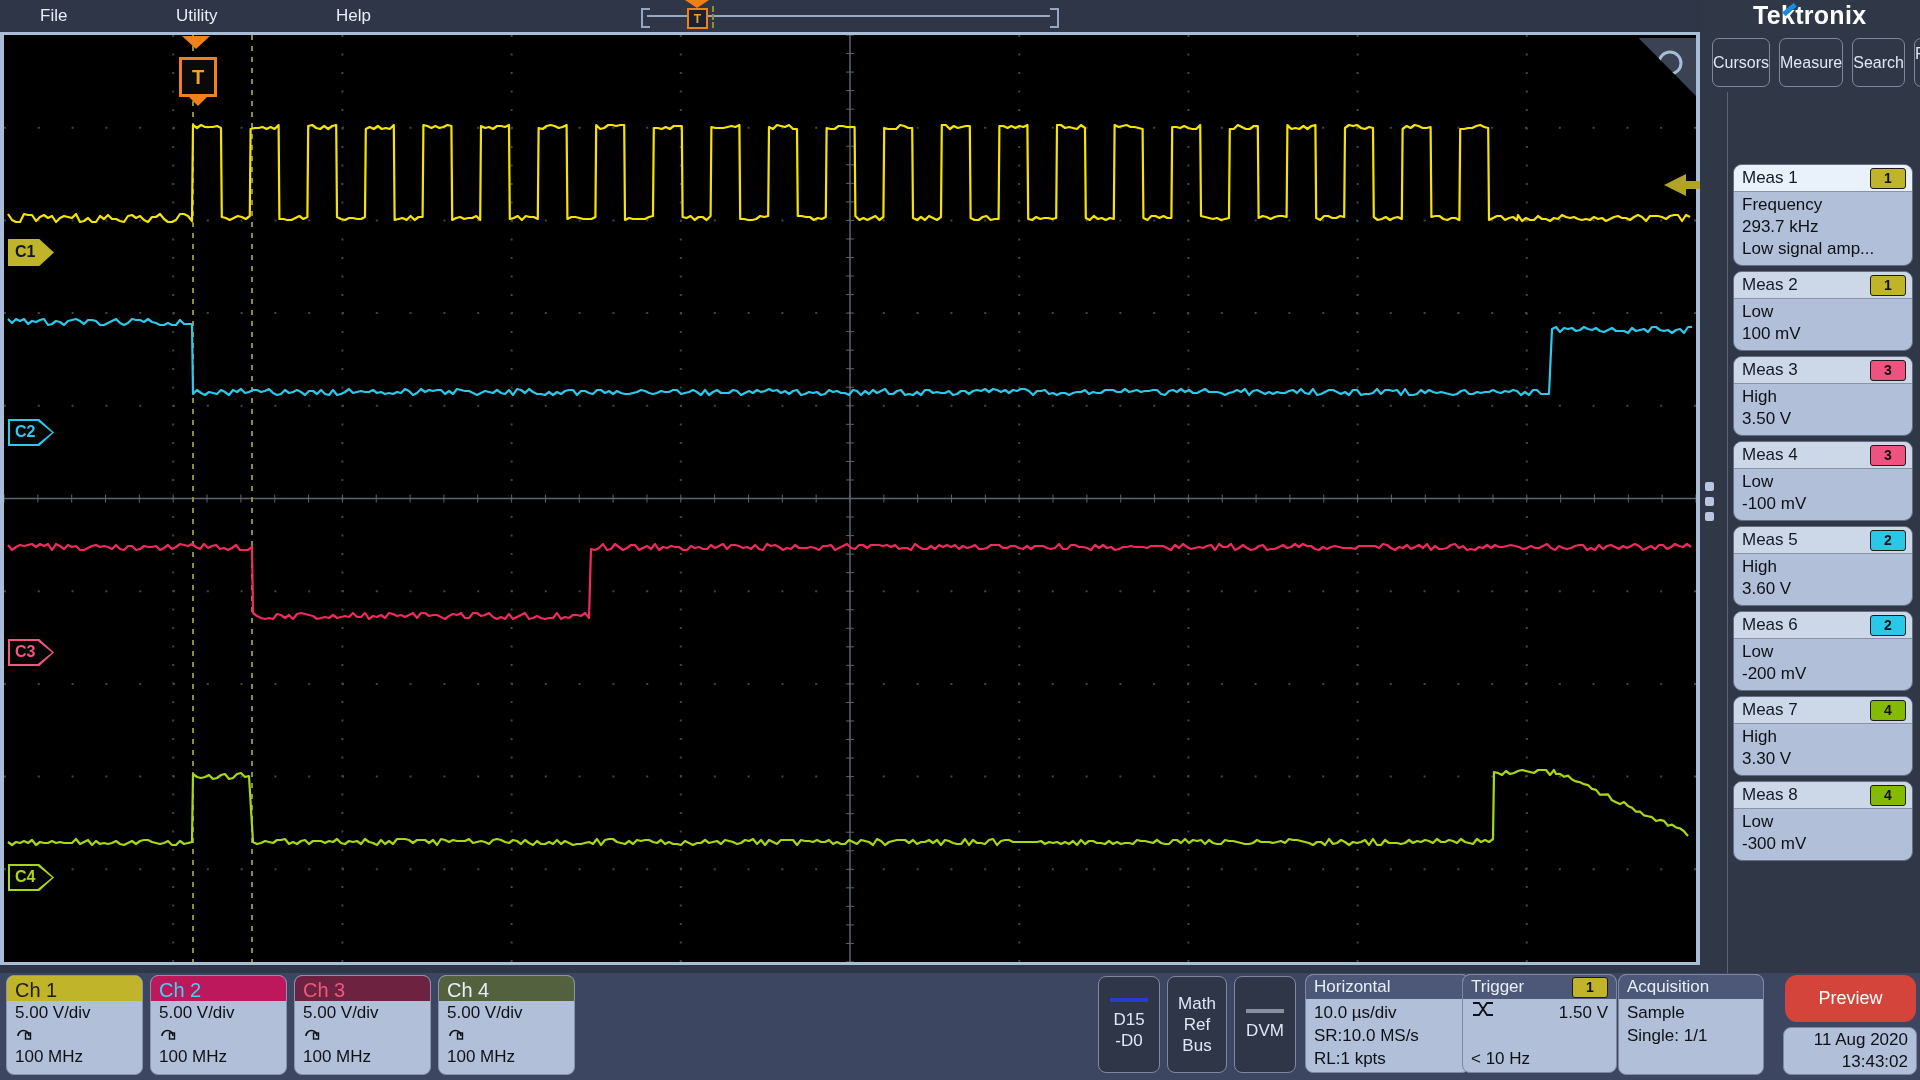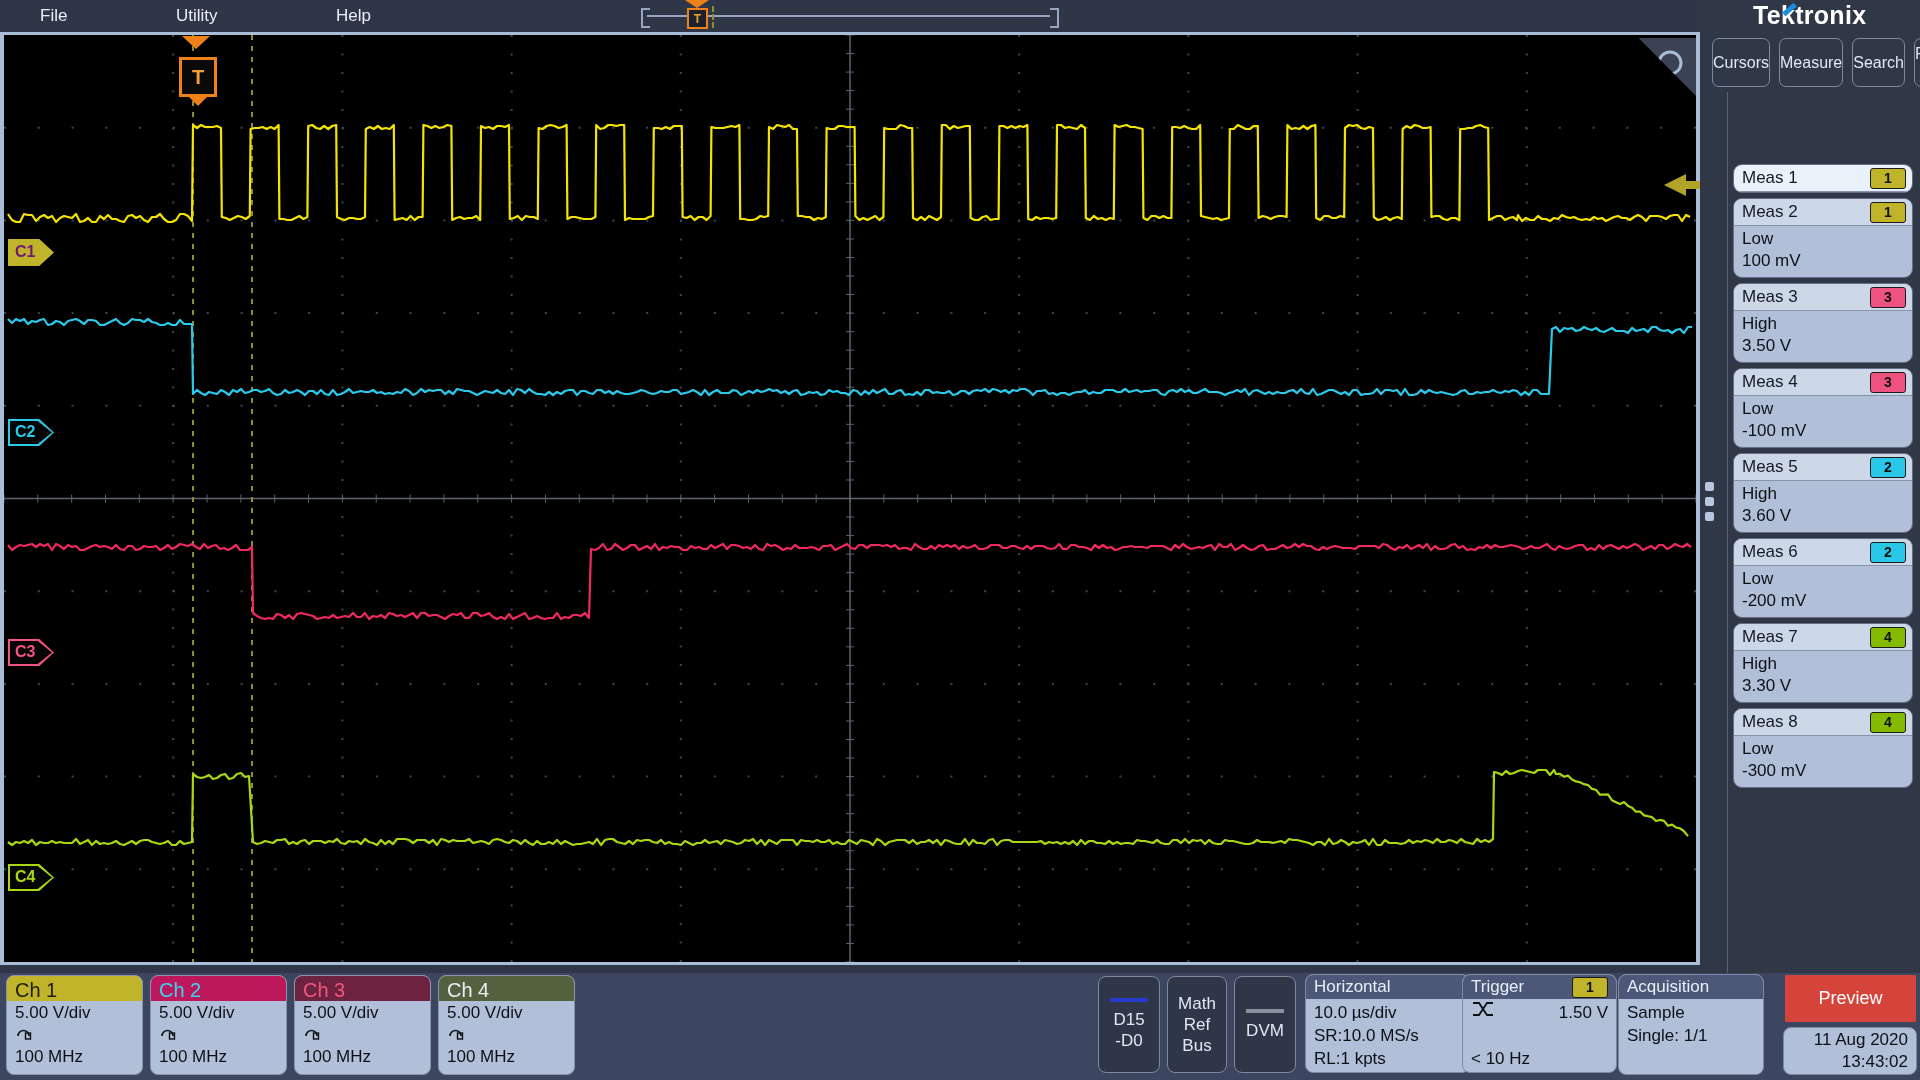--- a/index.html
+++ b/index.html
@@ -76,21 +76,21 @@
      justify-content:center;font-size:17px;line-height:21px;box-sizing:border-box;}
   .accent-line{width:38px;height:4px;margin-bottom:7px;}
   .panel{position:absolute;top:974px;border:1px solid #7e89a0;border-radius:8px;overflow:hidden;
      background:#b2bfd8;box-sizing:border-box;}
   .panel-head{background:#4d5878;color:#e8eef8;font-size:17px;padding:2px 8px;height:24px;
      display:flex;justify-content:space-between;align-items:center;box-sizing:border-box;}
   .panel-body{padding:2px 8px 4px;font-size:17px;color:#0d1117;line-height:23px;}
   .trig-row{display:flex;justify-content:space-between;align-items:flex-start;}
   .trig-freq{margin-top:23px;}
   .preview{position:absolute;left:1785px;top:975px;width:131px;height:47px;background:#d5443a;
-     color:#fff;border-radius:1px;font-size:18px;display:flex;align-items:center;justify-content:center;}
+     color:#fff;border-radius:12px;font-size:18px;display:flex;align-items:center;justify-content:center;}
   .datetime{position:absolute;left:1783px;top:1027px;width:134px;height:48px;background:#b2bfd8;
      border:1px solid #7e89a0;border-radius:8px;color:#0d1117;font-size:17px;line-height:22px;
      display:flex;flex-direction:column;align-items:flex-end;justify-content:center;
      padding-right:8px;box-sizing:border-box;}
 </style>
 </head>
 <body>
 
 <div id="root">
 
@@ -231,21 +231,21 @@
         <line x1="189" y1="0" x2="189" y2="927" stroke="#8f8f2e" stroke-width="2" stroke-dasharray="5 6"></line>
         <line x1="248" y1="0" x2="248" y2="927" stroke="#8f8f2e" stroke-width="2" stroke-dasharray="5 6"></line>
         <polyline points="4,179 8,185 12,187 16,187 20,179 24,180 28,180 32,186 36,182 40,180 44,183 48,181 52,187 56,183 60,181 64,182 68,183 72,179 76,187 80,186 84,183 88,187 92,187 96,181 100,184 104,180 108,184 112,184 116,186 120,187 124,181 128,180 132,183 136,181 140,185 144,187 148,182 152,182 156,179 160,184 164,187 168,187 172,185 176,179 180,179 184,181 188,186 189,90 193,93 197,90 201,92 205,92 209,92 213,91 217,93 217.8,182 221.8,183 225.8,185 229.8,183 233.8,181 237.8,182 241.8,184 245.8,181 246.6,94 250.6,93 254.60000000000002,93 258.6,92 262.6,94 266.6,92 270.6,94 274.6,90 275.4,184 279.4,184 283.4,185 287.4,185 291.4,183 295.4,181 299.4,184 303.4,182 304.2,91 308.2,90 312.2,93 316.2,94 320.2,91 324.2,94 328.2,91 332.2,90 333,182 337,184 341,185 345,183 349,183 353,184 357,184 361,182 361.8,94 365.8,92 369.8,94 373.8,91 377.8,94 381.8,93 385.8,94 389.8,90 390.6,185 394.6,184 398.6,183 402.6,185 406.6,181 410.6,185 414.6,182 418.6,182 419.40000000000003,90 423.40000000000003,91 427.40000000000003,93 431.40000000000003,91 435.40000000000003,93 439.40000000000003,92 443.40000000000003,90 447.40000000000003,91 448.20000000000005,185 452.20000000000005,183 456.20000000000005,182 460.20000000000005,184 464.20000000000005,183 468.20000000000005,183 472.20000000000005,181 476.20000000000005,185 477.00000000000006,91 481.00000000000006,93 485.00000000000006,92 489.00000000000006,94 493.00000000000006,91 497.00000000000006,91 501.00000000000006,92 505.00000000000006,90 505.80000000000007,184 509.80000000000007,183 513.8000000000001,181 517.8000000000001,185 521.8000000000001,181 525.8000000000001,182 529.8000000000001,182 533.8000000000001,184 534.6,93 538.6,94 542.6,91 546.6,90 550.6,91 554.6,93 558.6,92 562.6,90 563.4,184 567.4,182 571.4,182 575.4,183 579.4,184 583.4,184 587.4,184 591.4,182 592.2,90 596.2,94 600.2,93 604.2,90 608.2,90 612.2,91 616.2,90 620.2,90 621,185 625,183 629,184 633,184 637,184 641,184 645,182 649,181 649.8000000000001,93 653.8000000000001,93 657.8000000000001,94 661.8000000000001,92 665.8000000000001,94 669.8000000000001,91 673.8000000000001,91 677.8000000000001,91 678.6,182 682.6,183 686.6,181 690.6,185 694.6,182 698.6,182 702.6,185 706.6,181 707.4000000000001,92 711.4000000000001,93 715.4000000000001,93 719.4000000000001,93 723.4000000000001,92 727.4000000000001,91 731.4000000000001,92 735.4000000000001,90 736.2,184 740.2,184 744.2,185 748.2,185 752.2,184 756.2,181 760.2,182 764.2,181 765.0000000000001,92 769.0000000000001,94 773.0000000000001,90 777.0000000000001,91 781.0000000000001,92 785.0000000000001,90 789.0000000000001,94 793.0000000000001,94 793.8000000000001,181 797.8000000000001,181 801.8000000000001,182 805.8000000000001,182 809.8000000000001,185 813.8000000000001,183 817.8000000000001,184 821.8000000000001,182 822.6000000000001,93 826.6000000000001,94 830.6000000000001,94 834.6000000000001,91 838.6000000000001,91 842.6000000000001,92 846.6000000000001,92 850.6000000000001,92 851.4000000000001,181 855.4000000000001,185 859.4000000000001,183 863.4000000000001,185 867.4000000000001,183 871.4000000000001,181 875.4000000000001,185 879.4000000000001,182 880.2000000000002,93 884.2000000000002,94 888.2000000000002,94 892.2000000000002,94 896.2000000000002,90 900.2000000000002,91 904.2000000000002,93 908.2000000000002,93 909.0000000000001,183 913.0000000000001,185 917.0000000000001,182 921.0000000000001,185 925.0000000000001,181 929.0000000000001,183 933.0000000000001,185 937.0000000000001,182 937.8000000000002,90 941.8000000000002,90 945.8000000000002,94 949.8000000000002,91 953.8000000000002,93 957.8000000000002,92 961.8000000000002,91 965.8000000000002,91 966.6000000000001,183 970.6000000000001,185 974.6000000000001,185 978.6000000000001,182 982.6000000000001,181 986.6000000000001,185 990.6000000000001,184 994.6000000000001,184 995.4000000000002,91 999.4000000000002,91 1003.4000000000002,93 1007.4000000000002,91 1011.4000000000002,93 1015.4000000000002,91 1019.4000000000002,92 1023.4000000000001,90 1024.2000000000003,184 1028.2000000000003,185 1032.2000000000003,182 1036.2000000000003,184 1040.2000000000003,183 1044.2000000000003,183 1048.2000000000003,184 1052.2000000000003,183 1053.0000000000002,90 1057.0000000000002,90 1061.0000000000002,93 1065.0000000000002,92 1069.0000000000002,93 1073.0000000000002,94 1077.0000000000002,90 1081.0000000000002,93 1081.8000000000002,183 1085.8000000000002,185 1089.8000000000002,181 1093.8000000000002,184 1097.8000000000002,183 1101.8000000000002,185 1105.8000000000002,183 1109.8000000000002,184 1110.6000000000001,90 1114.6000000000001,92 1118.6000000000001,91 1122.6000000000001,90 1126.6000000000001,92 1130.6000000000001,92 1134.6000000000001,93 1138.6000000000001,94 1139.4,183 1143.4,185 1147.4,181 1151.4,181 1155.4,183 1159.4,181 1163.4,183 1167.4,183 1168.2,92 1172.2,92 1176.2,93 1180.2,91 1184.2,93 1188.2,94 1192.2,94 1196.2,90 1197,181 1201,182 1205,183 1209,184 1213,183 1217,185 1221,184 1225,183 1225.8,94 1229.8,94 1233.8,90 1237.8,92 1241.8,94 1245.8,94 1249.8,91 1253.8,91 1254.6,183 1258.6,181 1262.6,182 1266.6,184 1270.6,182 1274.6,181 1278.6,181 1282.6,182 1283.3999999999999,90 1287.3999999999999,94 1291.3999999999999,93 1295.3999999999999,94 1299.3999999999999,91 1303.3999999999999,94 1307.3999999999999,91 1311.3999999999999,90 1312.1999999999998,183 1316.1999999999998,185 1320.1999999999998,181 1324.1999999999998,181 1328.1999999999998,183 1332.1999999999998,183 1336.1999999999998,181 1340.1999999999998,182 1340.9999999999998,93 1344.9999999999998,90 1348.9999999999998,91 1352.9999999999998,90 1356.9999999999998,93 1360.9999999999998,94 1364.9999999999998,92 1368.9999999999998,93 1369.7999999999997,182 1373.7999999999997,185 1377.7999999999997,184 1381.7999999999997,182 1385.7999999999997,185 1389.7999999999997,183 1393.7999999999997,182 1397.7999999999997,184 1398.5999999999997,94 1402.5999999999997,91 1406.5999999999997,93 1410.5999999999997,90 1414.5999999999997,91 1418.5999999999997,93 1422.5999999999997,93 1426.5999999999997,92 1427.3999999999996,182 1431.3999999999996,181 1435.3999999999996,181 1439.3999999999996,184 1443.3999999999996,185 1447.3999999999996,183 1451.3999999999996,183 1455.3999999999996,185 1456.1999999999996,94 1460.1999999999996,94 1464.1999999999996,93 1468.1999999999996,93 1472.1999999999996,91 1476.1999999999996,90 1480.1999999999996,92 1484.1999999999996,93 1484.9999999999995,185 1488.9999999999995,183 1492.9999999999995,181 1496.9999999999995,181 1500.9999999999995,185 1504.9999999999995,183 1508.9999999999995,182 1512.9999999999995,185 1514,180 1518,186 1522,183 1526,185 1530,185 1534,181 1538,184 1542,184 1546,186 1550,183 1554,184 1558,180 1562,182 1566,183 1570,182 1574,184 1578,185 1582,184 1586,185 1590,182 1594,184 1598,183 1602,186 1606,184 1610,182 1614,181 1618,183 1622,183 1626,185 1630,182 1634,180 1638,182 1642,186 1646,181 1650,181 1654,181 1658,182 1662,184 1666,181 1670,180 1674,180 1678,186 1682,180 1686,182" fill="none" stroke="#f5e400" stroke-width="2.2" stroke-linejoin="round"></polyline>
         <polyline points="4,284 8,288 12,284 16,286 20,284 24,289 28,286 32,287 36,285 40,284 44,290 48,289 52,286 56,287 60,290 64,286 68,285 72,284 76,286 80,289 84,285 88,285 92,286 96,290 100,290 104,288 108,286 112,284 116,288 120,290 124,288 128,284 132,285 136,285 140,287 144,284 148,287 152,288 156,290 160,290 164,288 168,290 172,290 176,285 180,289 184,289 188,289 189,359 193,355 197,358 201,360 205,357 209,358 213,359 217,355 221,357 225,360 229,355 233,357 237,354 241,358 245,357 249,355 253,355 257,357 261,356 265,354 269,358 273,360 277,359 281,355 285,358 289,357 293,355 297,357 301,360 305,356 309,356 313,359 317,355 321,359 325,360 329,355 333,360 337,359 341,357 345,354 349,358 353,357 357,356 361,357 365,357 369,355 373,358 377,357 381,359 385,358 389,359 393,357 397,358 401,354 405,356 409,360 413,358 417,354 421,357 425,355 429,356 433,355 437,355 441,359 445,356 449,359 453,354 457,355 461,356 465,356 469,358 473,360 477,358 481,356 485,357 489,358 493,355 497,358 501,359 505,355 509,360 513,354 517,355 521,358 525,354 529,357 533,359 537,359 541,360 545,357 549,360 553,357 557,359 561,356 565,355 569,355 573,360 577,356 581,356 585,358 589,359 593,355 597,355 601,358 605,356 609,359 613,356 617,358 621,359 625,359 629,358 633,357 637,355 641,356 645,358 649,359 653,358 657,356 661,357 665,357 669,355 673,355 677,359 681,358 685,357 689,355 693,357 697,360 701,355 705,360 709,357 713,355 717,358 721,358 725,358 729,355 733,356 737,360 741,358 745,356 749,358 753,355 757,357 761,356 765,354 769,356 773,355 777,358 781,356 785,359 789,356 793,355 797,360 801,359 805,357 809,358 813,357 817,360 821,359 825,355 829,357 833,356 837,358 841,358 845,360 849,355 853,356 857,360 861,356 865,359 869,355 873,358 877,356 881,354 885,359 889,359 893,356 897,355 901,360 905,359 909,360 913,357 917,360 921,355 925,355 929,358 933,357 937,358 941,358 945,356 949,360 953,359 957,356 961,356 965,359 969,356 973,355 977,356 981,354 985,357 989,354 993,355 997,357 1001,355 1005,358 1009,355 1013,356 1017,354 1021,354 1025,356 1029,360 1033,356 1037,356 1041,355 1045,359 1049,358 1053,360 1057,358 1061,358 1065,360 1069,358 1073,357 1077,357 1081,355 1085,359 1089,357 1093,358 1097,358 1101,355 1105,355 1109,355 1113,357 1117,357 1121,354 1125,357 1129,356 1133,355 1137,357 1141,356 1145,356 1149,355 1153,355 1157,359 1161,360 1165,356 1169,355 1173,357 1177,354 1181,357 1185,355 1189,358 1193,358 1197,356 1201,354 1205,357 1209,357 1213,357 1217,358 1221,360 1225,358 1229,357 1233,355 1237,357 1241,354 1245,360 1249,356 1253,355 1257,357 1261,359 1265,357 1269,359 1273,357 1277,358 1281,358 1285,356 1289,355 1293,358 1297,354 1301,358 1305,359 1309,354 1313,360 1317,359 1321,357 1325,355 1329,355 1333,357 1337,359 1341,357 1345,360 1349,355 1353,355 1357,360 1361,359 1365,359 1369,358 1373,354 1377,359 1381,355 1385,355 1389,356 1393,355 1397,360 1401,354 1405,360 1409,360 1413,359 1417,355 1421,358 1425,355 1429,357 1433,358 1437,357 1441,358 1445,359 1449,360 1453,359 1457,356 1461,355 1465,359 1469,359 1473,357 1477,358 1481,357 1485,357 1489,355 1493,357 1497,358 1501,356 1505,357 1509,355 1513,356 1517,360 1521,357 1525,360 1529,355 1533,355 1537,359 1541,359 1545,359 1548,294 1552,292 1556,297 1560,293 1564,294 1568,293 1572,296 1576,295 1580,292 1584,294 1588,295 1592,293 1596,296 1600,297 1604,295 1608,293 1612,296 1616,296 1620,296 1624,298 1628,293 1632,296 1636,295 1640,294 1644,297 1648,292 1652,292 1656,295 1660,296 1664,295 1668,298 1672,295 1676,294 1680,298 1684,292 1688,292" fill="none" stroke="#2bc9ea" stroke-width="2.2" stroke-linejoin="round"></polyline>
         <polyline points="4,510 8,515 12,512 16,510 20,511 24,510 28,509 32,512 36,509 40,511 44,509 48,515 52,509 56,511 60,514 64,510 68,512 72,511 76,515 80,515 84,513 88,511 92,510 96,512 100,511 104,512 108,514 112,510 116,514 120,515 124,511 128,511 132,515 136,514 140,511 144,512 148,512 152,511 156,515 160,513 164,510 168,514 172,512 176,509 180,510 184,511 188,509 192,512 196,514 200,509 204,513 208,511 212,510 216,514 220,513 224,515 228,513 232,510 236,515 240,515 244,515 248,512 249,578 253,581 257,583 261,584 265,583 269,584 273,579 277,580 281,583 285,580 289,584 293,579 297,578 301,579 305,580 309,581 313,584 317,583 321,582 325,583 329,580 333,583 337,582 341,581 345,582 349,578 353,582 357,582 361,578 365,584 369,581 373,582 377,580 381,583 385,578 389,579 393,581 397,580 401,582 405,580 409,578 413,583 417,578 421,578 425,581 429,580 433,580 437,582 441,584 445,581 449,579 453,580 457,578 461,583 465,583 469,578 473,578 477,581 481,580 485,578 489,582 493,584 497,582 501,584 505,579 509,584 513,582 517,580 521,578 525,584 529,583 533,581 537,583 541,584 545,583 549,583 553,578 557,584 561,582 565,583 569,580 573,580 577,581 581,578 585,583 587,514 591,515 595,513 599,509 603,515 607,514 611,509 615,512 619,515 623,513 627,510 631,510 635,515 639,513 643,511 647,514 651,509 655,515 659,512 663,513 667,511 671,512 675,512 679,515 683,515 687,511 691,513 695,512 699,514 703,514 707,510 711,513 715,511 719,509 723,514 727,510 731,510 735,511 739,513 743,512 747,514 751,510 755,514 759,515 763,509 767,511 771,510 775,512 779,515 783,513 787,514 791,510 795,513 799,513 803,513 807,512 811,513 815,515 819,511 823,511 827,510 831,515 835,513 839,511 843,509 847,513 851,514 855,510 859,510 863,513 867,510 871,510 875,510 879,511 883,510 887,512 891,510 895,514 899,513 903,513 907,515 911,509 915,512 919,514 923,514 927,511 931,514 935,510 939,512 943,510 947,512 951,510 955,514 959,511 963,513 967,512 971,510 975,514 979,514 983,513 987,510 991,510 995,510 999,513 1003,513 1007,511 1011,511 1015,513 1019,514 1023,511 1027,514 1031,511 1035,511 1039,511 1043,513 1047,514 1051,513 1055,509 1059,514 1063,514 1067,510 1071,510 1075,512 1079,512 1083,513 1087,515 1091,510 1095,513 1099,510 1103,513 1107,512 1111,515 1115,514 1119,512 1123,512 1127,511 1131,512 1135,512 1139,512 1143,513 1147,511 1151,511 1155,511 1159,511 1163,513 1167,515 1171,510 1175,513 1179,509 1183,512 1187,514 1191,513 1195,512 1199,513 1203,511 1207,510 1211,515 1215,509 1219,512 1223,512 1227,509 1231,515 1235,513 1239,510 1243,513 1247,515 1251,514 1255,511 1259,510 1263,515 1267,514 1271,514 1275,512 1279,510 1283,513 1287,512 1291,509 1295,512 1299,509 1303,511 1307,511 1311,514 1315,515 1319,512 1323,514 1327,512 1331,511 1335,512 1339,513 1343,513 1347,513 1351,514 1355,511 1359,511 1363,511 1367,511 1371,511 1375,513 1379,509 1383,510 1387,513 1391,515 1395,512 1399,513 1403,510 1407,514 1411,512 1415,510 1419,513 1423,509 1427,515 1431,511 1435,514 1439,514 1443,513 1447,510 1451,509 1455,513 1459,511 1463,515 1467,514 1471,515 1475,512 1479,513 1483,510 1487,513 1491,510 1495,512 1499,512 1503,511 1507,510 1511,511 1515,512 1519,514 1523,513 1527,511 1531,513 1535,513 1539,511 1543,509 1547,513 1551,515 1555,511 1559,513 1563,514 1567,513 1571,511 1575,510 1579,510 1583,515 1587,513 1591,515 1595,510 1599,514 1603,511 1607,510 1611,512 1615,514 1619,511 1623,513 1627,511 1631,509 1635,511 1639,515 1643,513 1647,511 1651,514 1655,510 1659,510 1663,514 1667,512 1671,509 1675,511 1679,512 1683,509 1687,512" fill="none" stroke="#f02a5e" stroke-width="2.2" stroke-linejoin="round"></polyline>
         <polyline points="4,807 8,810 12,807 16,808 20,806 24,808 28,805 32,810 36,807 40,808 44,808 48,806 52,808 56,807 60,808 64,808 68,808 72,804 76,809 80,807 84,805 88,810 92,806 96,809 100,808 104,809 108,808 112,806 116,809 120,810 124,808 128,806 132,809 136,806 140,805 144,805 148,807 152,808 156,809 160,808 164,806 168,810 172,810 176,806 180,809 184,808 188,807 189,739 193,742 197,743 201,742 205,740 209,744 213,743 217,740 221,739 225,744 229,743 233,739 237,738 241,742 245,741 249,807 253,809 257,808 261,806 265,807 269,808 273,805 277,805 281,804 285,809 289,807 293,809 297,806 301,805 305,809 309,806 313,806 317,806 321,808 325,806 329,807 333,804 337,808 341,809 345,806 349,807 353,806 357,809 361,804 365,807 369,808 373,810 377,805 381,809 385,806 389,809 393,804 397,804 401,804 405,805 409,808 413,805 417,805 421,805 425,808 429,805 433,810 437,804 441,805 445,807 449,805 453,806 457,806 461,806 465,804 469,808 473,807 477,806 481,807 485,809 489,805 493,804 497,805 501,807 505,808 509,805 513,806 517,809 521,805 525,808 529,810 533,806 537,809 541,809 545,807 549,809 553,805 557,809 561,806 565,808 569,810 573,809 577,809 581,808 585,807 589,809 593,804 597,810 601,805 605,804 609,804 613,807 617,808 621,809 625,806 629,809 633,805 637,806 641,805 645,805 649,807 653,808 657,805 661,809 665,807 669,809 673,809 677,810 681,806 685,808 689,810 693,808 697,808 701,805 705,808 709,807 713,806 717,809 721,805 725,806 729,807 733,809 737,808 741,805 745,806 749,804 753,809 757,805 761,810 765,805 769,807 773,809 777,805 781,805 785,805 789,805 793,810 797,805 801,806 805,806 809,807 813,805 817,807 821,807 825,805 829,809 833,807 837,809 841,809 845,805 849,807 853,809 857,805 861,806 865,807 869,810 873,804 877,806 881,810 885,807 889,806 893,805 897,805 901,805 905,808 909,805 913,809 917,807 921,807 925,805 929,808 933,805 937,810 941,805 945,806 949,808 953,809 957,809 961,804 965,810 969,805 973,808 977,808 981,809 985,805 989,804 993,810 997,806 1001,805 1005,805 1009,807 1013,807 1017,807 1021,807 1025,807 1029,807 1033,807 1037,806 1041,809 1045,807 1049,808 1053,807 1057,809 1061,807 1065,809 1069,806 1073,810 1077,805 1081,809 1085,806 1089,806 1093,808 1097,808 1101,809 1105,806 1109,809 1113,807 1117,809 1121,808 1125,808 1129,809 1133,805 1137,806 1141,806 1145,807 1149,808 1153,805 1157,808 1161,809 1165,809 1169,805 1173,805 1177,808 1181,804 1185,808 1189,805 1193,806 1197,805 1201,809 1205,805 1209,808 1213,809 1217,809 1221,805 1225,806 1229,806 1233,807 1237,808 1241,809 1245,809 1249,808 1253,805 1257,807 1261,807 1265,807 1269,808 1273,807 1277,806 1281,808 1285,804 1289,805 1293,805 1297,806 1301,807 1305,808 1309,810 1313,807 1317,807 1321,810 1325,804 1329,809 1333,808 1337,805 1341,807 1345,810 1349,807 1353,808 1357,807 1361,805 1365,810 1369,804 1373,810 1377,810 1381,805 1385,808 1389,808 1393,808 1397,809 1401,808 1405,805 1409,808 1413,806 1417,807 1421,805 1425,806 1429,808 1433,804 1437,807 1441,807 1445,805 1449,806 1453,808 1457,804 1461,807 1465,808 1469,809 1473,804 1477,807 1481,805 1485,807 1489,804 1490,737 1494,738 1498,740 1502,736 1506,739 1510,738 1514,736 1518,735 1522,736 1526,737 1530,738 1534,735 1538,735 1542,735 1546,740 1550,735 1552,739 1556,738.8823529411765 1560,741.7647058823529 1564,740.6470588235294 1568,744.5294117647059 1572,746.4117647058823 1576,747.2941176470588 1580,749.1764705882352 1584,750.0588235294117 1588,753.9411764705883 1592,754.8235294117648 1596,759.7058823529412 1600,759.5882352941177 1604,759.4705882352941 1608,765.3529411764706 1612,767.2352941176471 1616,769.1176470588235 1620,767 1624,770.8823529411765 1628,772.7647058823529 1632,776.6470588235294 1636,776.5294117647059 1640,780.4117647058823 1644,781.2941176470588 1648,782.1764705882352 1652,786.0588235294117 1656,784.9411764705883 1660,785.8235294117648 1664,790.7058823529412 1668,789.5882352941177 1672,792.4705882352941 1676,793.3529411764706 1680,796.2352941176471 1684,801.1176470588235" fill="none" stroke="#a8d811" stroke-width="2.2" stroke-linejoin="round"></polyline>
       </svg>
 
     <div class="ch-tag" id="tag0" style="left: 4px; top: 204px; background: rgb(192, 180, 42);">
       <div class="tag-inner" style="background: rgb(192, 180, 42);"></div>
-      <span class="tag-text" style="color: #701a75;">C1</span>
+      <span class="tag-text" style="color: #0f172a;">C1</span>
     </div>
     <div class="ch-tag" id="tag1" style="left: 4px; top: 384px; background: rgb(43, 201, 234);">
       <div class="tag-inner" style="background: rgb(5, 5, 5);"></div>
       <span class="tag-text" style="color: rgb(43, 201, 234);">C2</span>
     </div>
     <div class="ch-tag" id="tag2" style="left: 4px; top: 604px; background: rgb(242, 85, 127);">
       <div class="tag-inner" style="background: rgb(5, 5, 5);"></div>
       <span class="tag-text" style="color: rgb(242, 85, 127);">C3</span>
     </div>
     <div class="ch-tag" id="tag3" style="left: 4px; top: 829px; background: rgb(168, 216, 17);">
@@ -285,20 +285,25 @@
       <div></div>
       <div></div>
       <div></div>
     </div>
 
   <div class="meas-col">
     <div class="meas-tile">
       <div class="meas-head selected">
           <span>Meas 1</span>
           <span class="meas-badge" style="background: rgb(192, 180, 42);">1</span>
+        </div>
+      <div class="meas-body">
+          <div>Frequency</div>
+          <div>293.7 kHz</div>
+          <div>Low signal amp...</div>
         </div>
     </div>
     <div class="meas-tile">
       <div class="meas-head">
           <span>Meas 2</span>
           <span class="meas-badge" style="background: rgb(192, 180, 42);">1</span>
         </div>
       <div class="meas-body">
           <div>Low</div>
           <div>100 mV</div>

